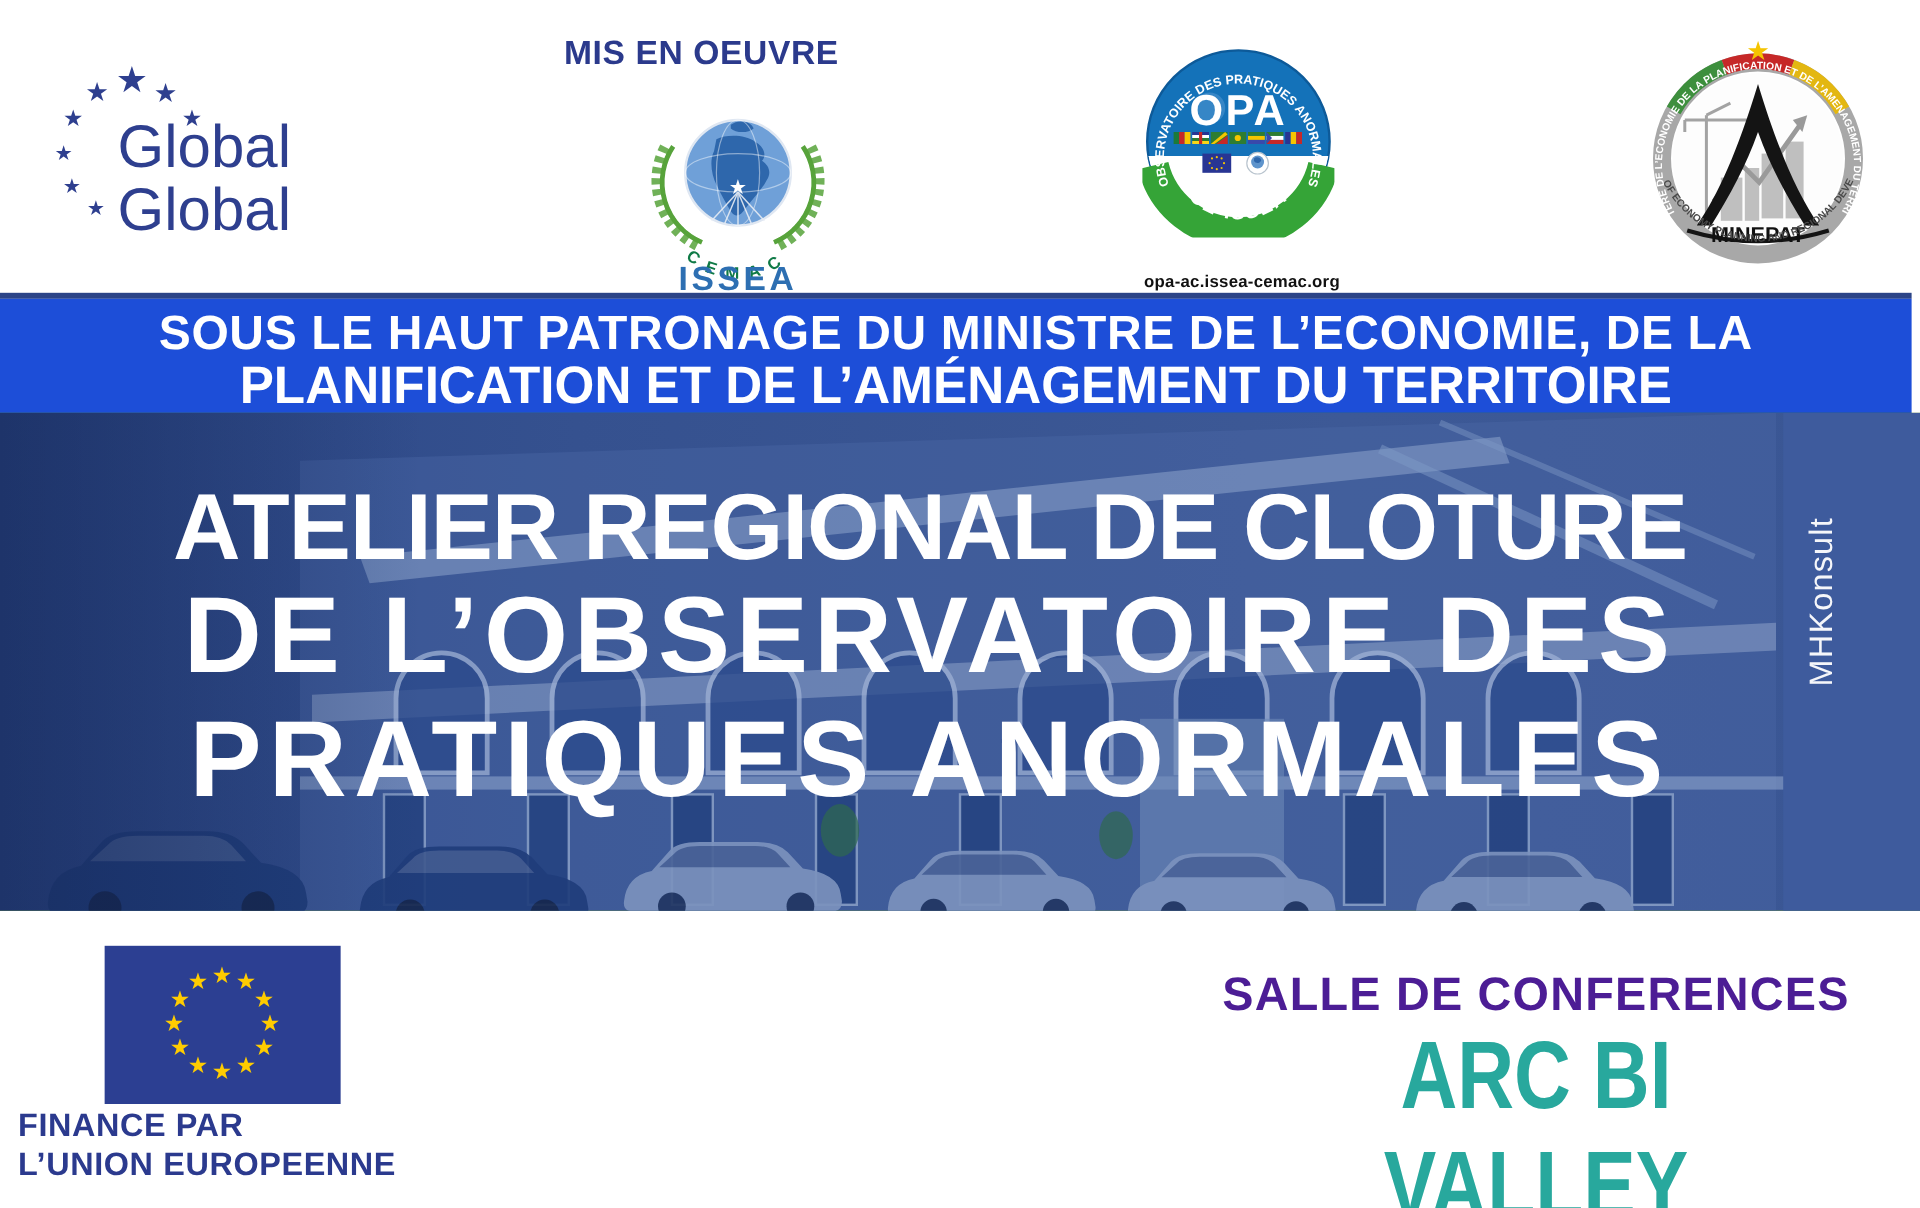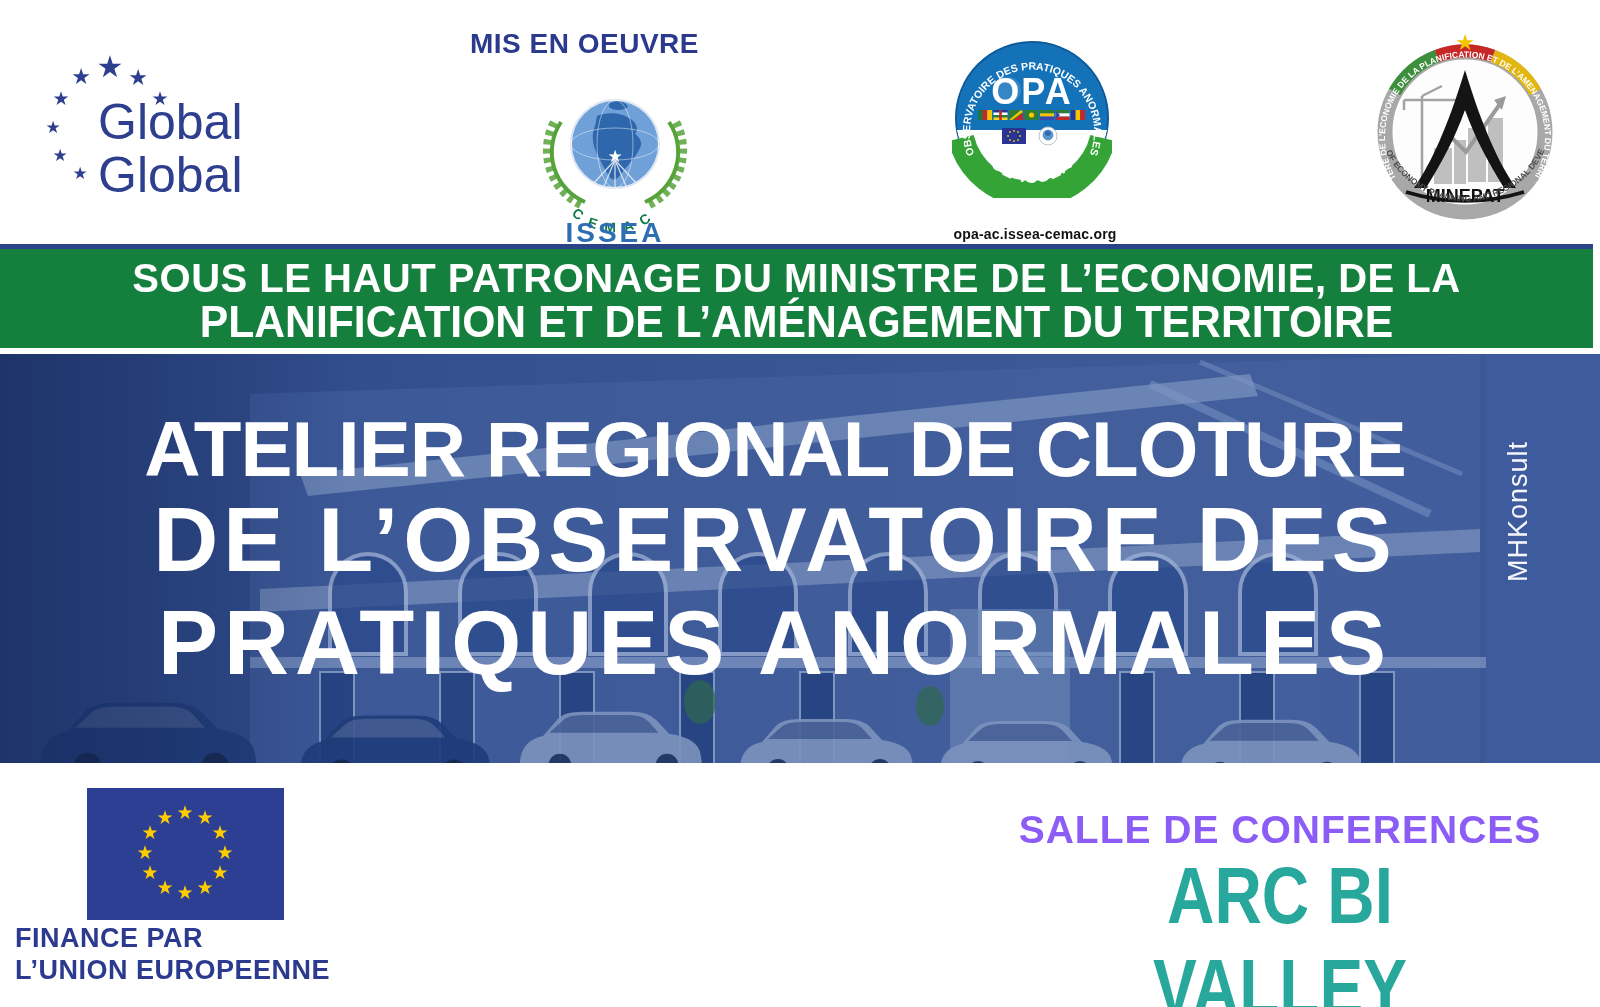--- a/index.html
+++ b/index.html
@@ -10,42 +10,42 @@
   
   .gg-text{position:absolute;left:98px;top:96px;color:#2e3f8f;font-weight:normal;
            font-size:50px;line-height:53px;letter-spacing:0px;}
   .issea-caption{position:absolute;left:470px;top:28px;width:290px;text-align:left;
            color:#2b3a8c;font-weight:bold;font-size:28px;line-height:31px;letter-spacing:.5px;}
   .opa-website{position:absolute;left:910px;top:196px;width:240px;text-align:center;
            color:#111111;font-weight:bold;font-size:14px;letter-spacing:.2px;}
 
   
   .rule-top{position:absolute;left:0;top:244px;width:1593px;height:5px;background:#2c4487;}
-  .green-banner{position:absolute;left:0;top:249px;width:1593px;height:99px;background:#15803d;}
+  .green-banner{position:absolute;left:0;top:249px;width:1593px;height:99px;background:#1d4ed8;}
   .green-banner .l1{position:absolute;left:0;top:7px;width:100%;text-align:center;color:#ffffff;
            font-weight:bold;font-size:40px;letter-spacing:.5px;}
   .green-banner .l2{position:absolute;left:0;top:48px;width:100%;text-align:center;color:#ffffff;
            font-weight:bold;font-size:44px;letter-spacing:0px;transform:scaleX(.97);transform-origin:center;}
 
   
-  .hero{position:absolute;left:0;top:354px;width:1600px;height:415px;background:#4d7c0f;}
+  .hero{position:absolute;left:0;top:344px;width:1600px;height:415px;background:#4d7c0f;}
   .hero svg.bg{position:absolute;left:0;top:0;width:1600px;height:415px;}
   .hero .t{position:absolute;left:0;width:1550px;text-align:center;color:#ffffff;font-weight:bold;
            white-space:nowrap;}
   .hero .t1{top:50px;font-size:78px;letter-spacing:-1px;}
   .hero .t2{top:135px;font-size:90px;letter-spacing:5px;}
   .hero .t3{top:238px;font-size:90px;letter-spacing:6px;}
   .watermark{position:absolute;left:1503px;top:88px;height:140px;color:#ffffff;font-size:27px;
            font-weight:400;letter-spacing:1px;writing-mode:vertical-rl;transform:rotate(180deg);opacity:.95;}
 
   
   .eu-caption{position:absolute;left:15px;top:922px;width:345px;text-align:left;color:#2b3a8e;
            font-weight:bold;font-size:27px;line-height:32px;letter-spacing:.5px;}
   .venue{position:absolute;left:1000px;top:808px;width:560px;text-align:center;}
-  .venue .hall{color:#8b5cf6;font-weight:bold;font-size:39px;letter-spacing:1px;}
+  .venue .hall{color:#4c1d95;font-weight:bold;font-size:39px;letter-spacing:1px;}
   .venue .name{color:#28a89d;font-weight:bold;font-size:80px;letter-spacing:0px;
            transform:scaleX(.82);transform-origin:center;margin-top:-2px;}
 </style>
 </head>
 <body>
 
 <div class="poster">
 
   <div class="abs" style="left:0;top:0;width:1600px;height:244px;">
 

